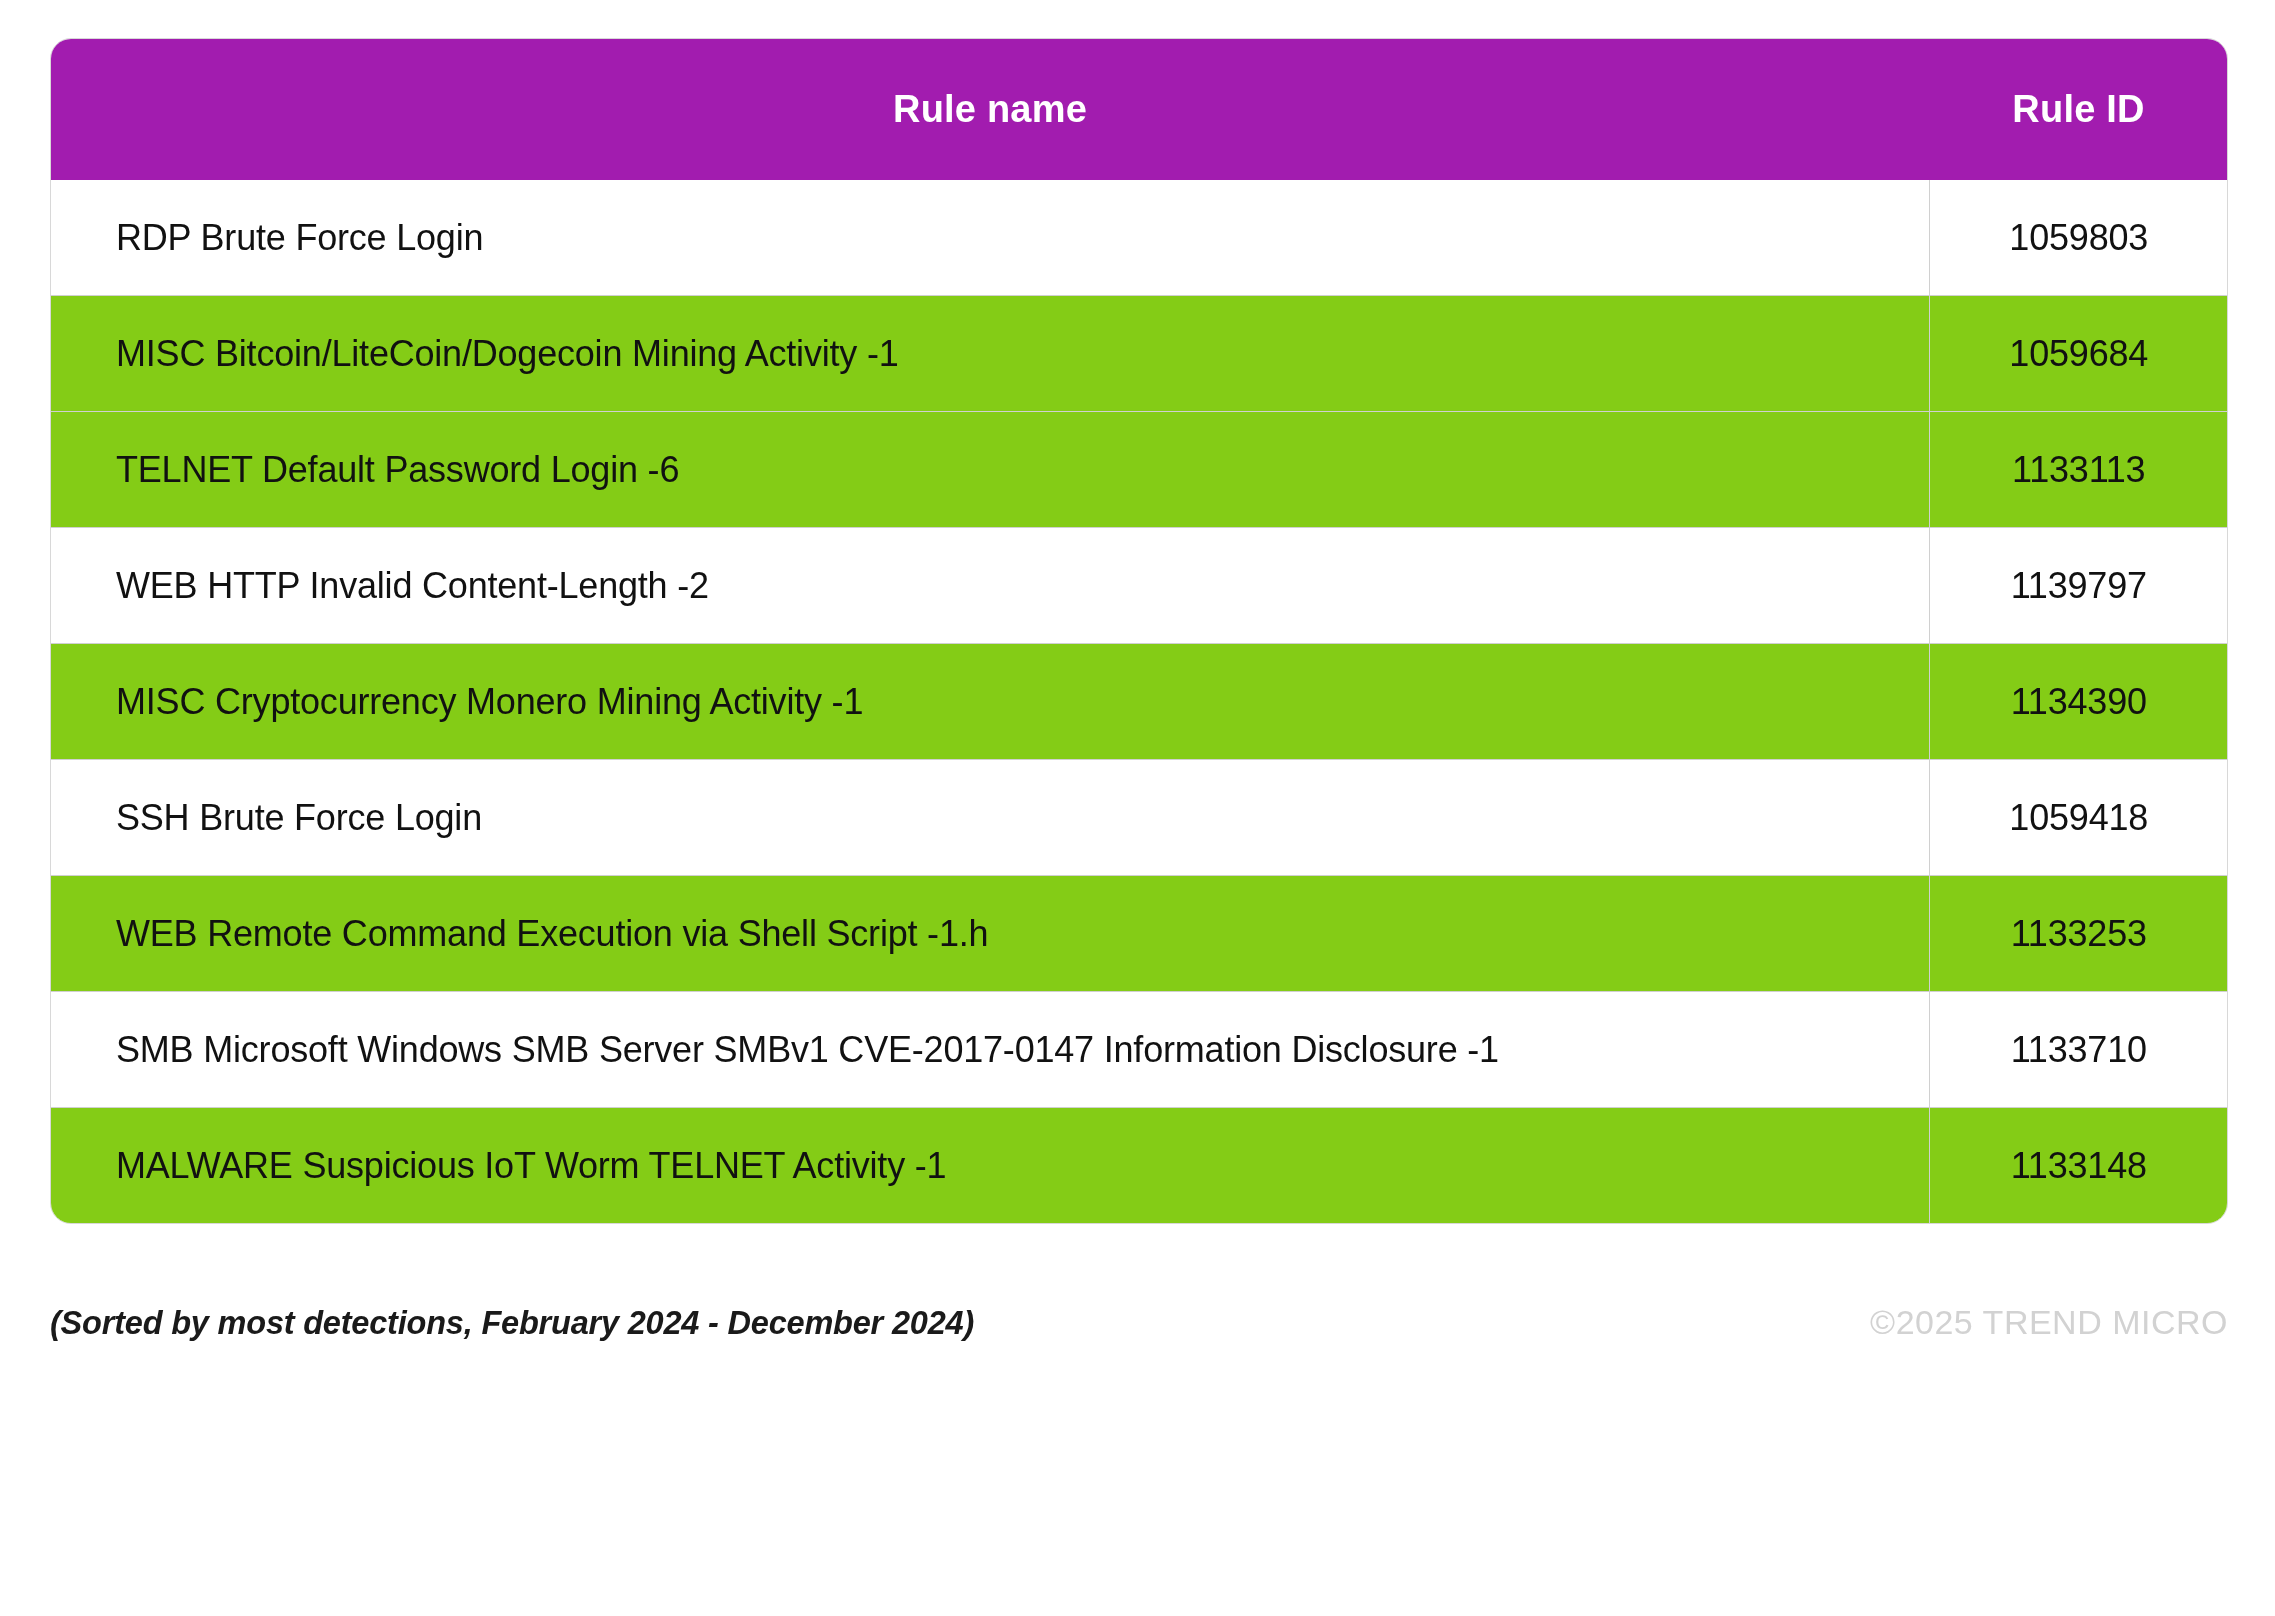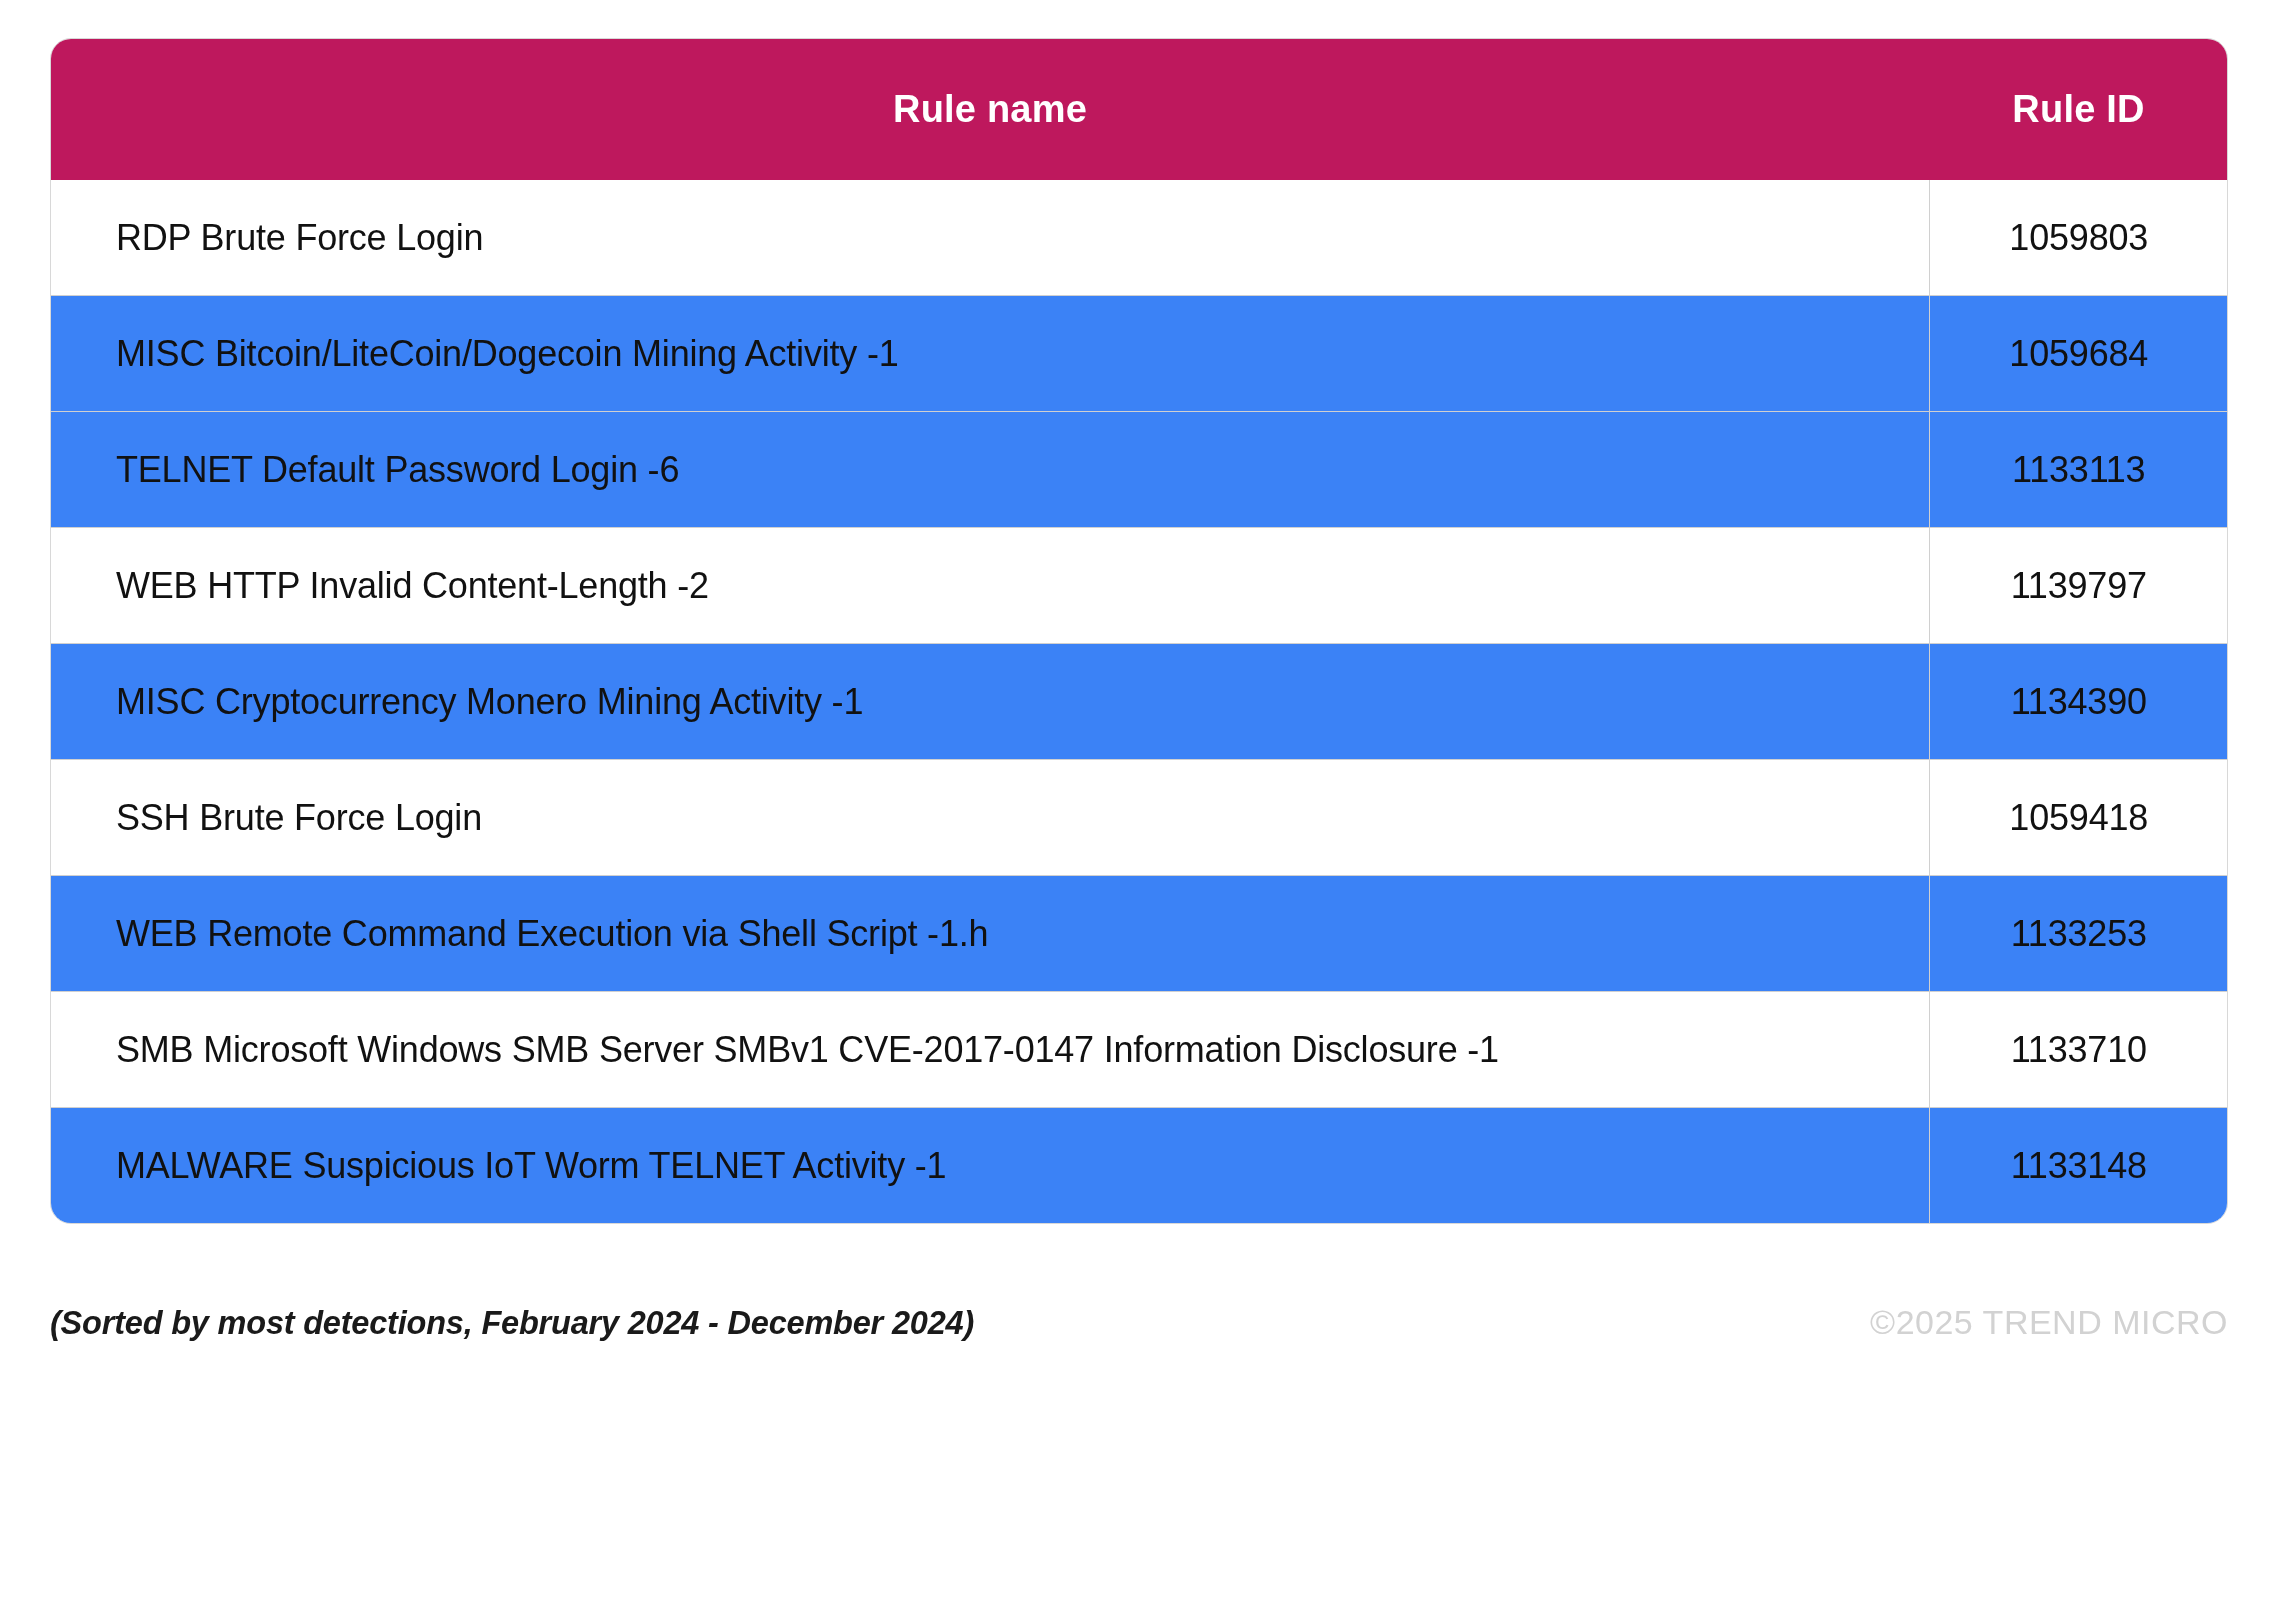--- a/index.html
+++ b/index.html
@@ -30,21 +30,21 @@
   }
   table.rules {
     width: 100%;
     border-collapse: collapse;
     table-layout: fixed;
   }
   table.rules col.c-name { width: 1878px; }
   table.rules col.c-id { width: 299px; }
 
   thead th {
-    background: #be185d;
+    background: #a21caf;
     color: #ffffff;
     font-size: 38px;
     font-weight: bold;
     letter-spacing: 0.2px;
     height: 141px;
     vertical-align: middle;
     text-align: center;
     padding: 0;
   }
   thead th.name-head { padding-right: 0; }
@@ -62,21 +62,21 @@
     text-align: left;
     padding-left: 65px;
     border-right: 1.9px solid #d0d0d0;
     letter-spacing: -0.2px;
   }
   tbody td.rule-id {
     text-align: center;
     letter-spacing: -0.2px;
   }
   tbody tr.alt td {
-    background: #3b82f6;
+    background: #84cc16;
   }
   tbody tr:first-child td {
     border-top: none;
   }
 
   .footer {
     margin-top: 32.5px;
     width: 2178px;
     display: flex;
     align-items: baseline;

